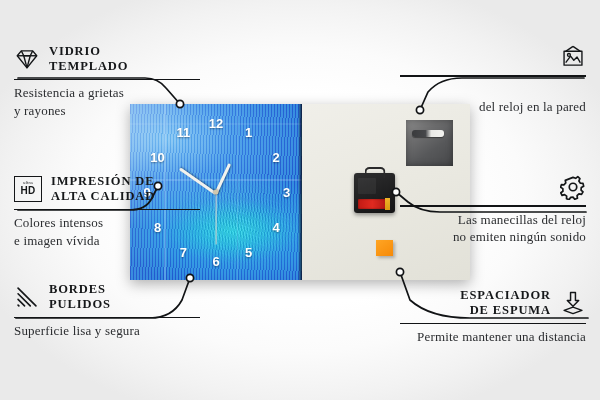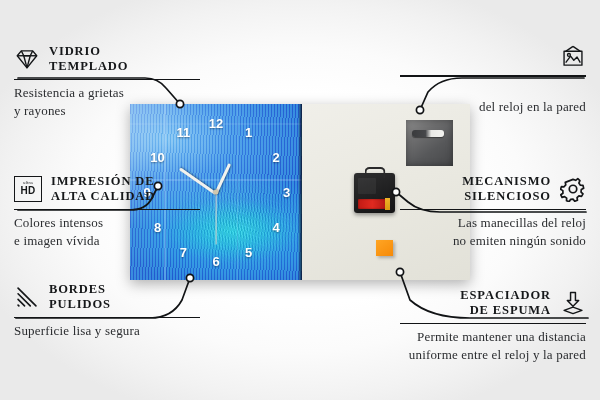--- a/index.html
+++ b/index.html
@@ -291,24 +291,20 @@
   </div>
 
   <div class="callout co-right" style="top:174px">
     <div class="co-head">
       <svg class="ico" viewBox="0 0 32 32">
         <g fill="none" stroke="#141618" stroke-width="2.1" stroke-linejoin="round">
           <path d="M16 4.2 l3.3 1.1 2.6-2.0 2.6 2.4 -1.3 3.0 1.9 2.6 3.2 .2 .8 3.5 -2.9 1.6 -.3 3.2 2.4 2.2 -1.8 3.1 -3.2-.7 -2.3 2.3 .5 3.2 -3.4 1.2 -1.9-2.6 -3.2 .2 -1.6 2.8 -3.4-1.0 .2-3.2 -2.6-1.9 -3.1 .9 -1.5-3.2 2.6-1.9 -.1-3.2 -2.8-1.6 1.1-3.4 3.2 .3 2.1-2.4 -.6-3.1z"></path>
           <circle cx="16" cy="16" r="4.6"></circle>
         </g>
       </svg>
-      <div class="co-title">
-        <span>MECANISMO</span><br>
-        <span>SILENCIOSO</span>
-      </div>
     </div>
     <div class="co-rule"></div>
     <div class="co-desc">
       <span>Las manecillas del reloj</span><br>
       <span>no emiten ningún sonido</span>
     </div>
   </div>
 
   <div class="callout co-right" style="top:288px">
     <div class="co-head">
@@ -319,17 +315,16 @@
         </g>
       </svg>
       <div class="co-title">
         <span>ESPACIADOR</span><br>
         <span>DE ESPUMA</span>
       </div>
     </div>
     <div class="co-rule"></div>
     <div class="co-desc">
       <span>Permite mantener una distancia</span><br>
-      <span>uniforme entre el reloj y la pared</span>
     </div>
   </div>
 
 </div>
 
 </body></html>

